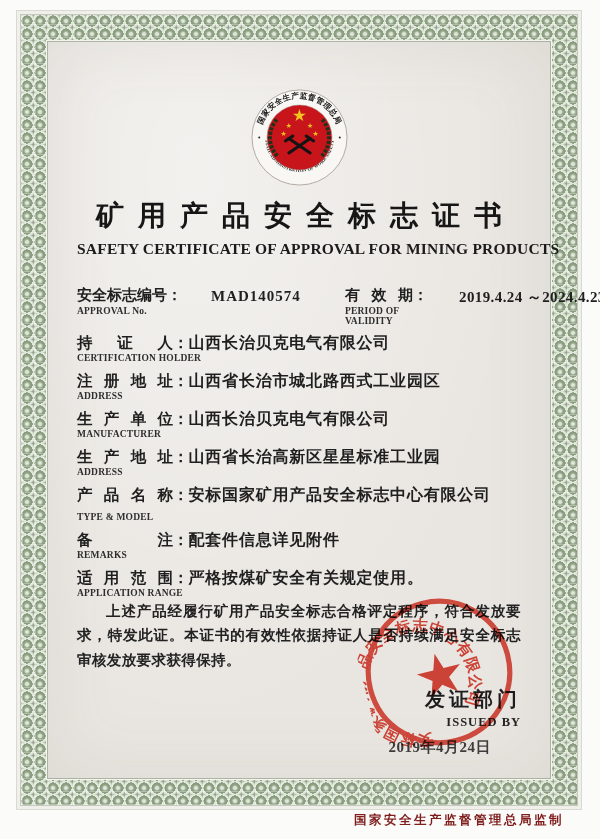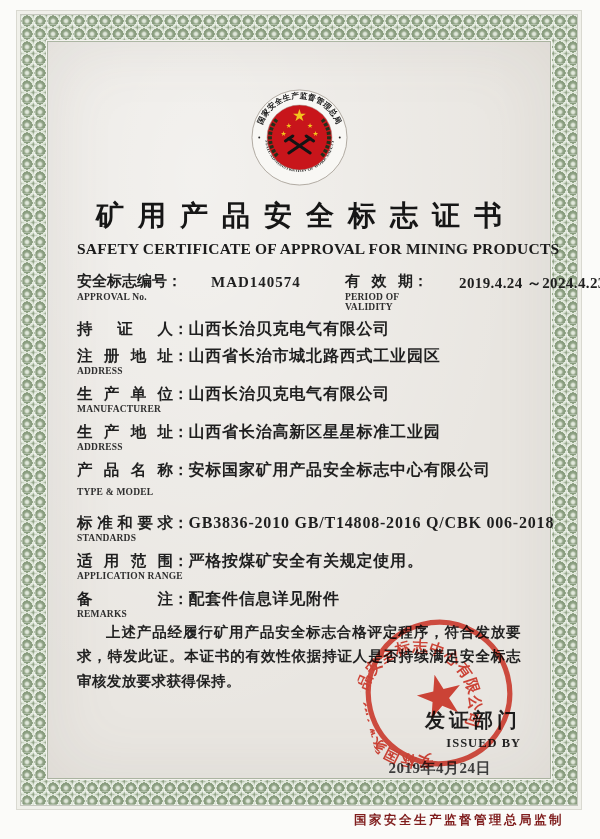--- a/index.html
+++ b/index.html
@@ -36,21 +36,21 @@
   .title {
     margin-top:11px; text-align:center;
     font-size:28px; font-weight:bold; letter-spacing:14px; text-indent:14px;
     color:#161616; white-space:nowrap;
   }
   .subtitle {
     margin-top:5px; text-align:center;
     font-size:15.5px; font-weight:bold; letter-spacing:.2px; color:#1b1b1b;
     white-space:nowrap;
   }
-  .top-row { display:flex; align-items:flex-start; margin-top:14px; }
+  .top-row { display:flex; align-items:flex-start; margin-top:28px; }
   .lab { font-size:15px; font-weight:bold; }
   .en  { display:block; font-size:9.5px; font-weight:bold; letter-spacing:.2px; color:#2e2e2e; margin-top:1px; }
   .g1 { width:120px; flex:none; }
   .v1 { width:148px; flex:none; padding-left:14px; padding-top:2px; font-size:15px; font-weight:bold; letter-spacing:1px; }
   .g2 { width:102px; flex:none; }
   .jlabel3 { display:inline-block; width:68px; text-align:justify; text-align-last:justify; }
   .v2 { padding-left:12px; padding-top:2px; font-size:15px; font-weight:bold; letter-spacing:.4px; white-space:nowrap; }
   .fields { margin-top:4px; }
   .field { margin-top:7px; }
   .field.gap-before { margin-top:15px; }
@@ -136,20 +136,21 @@
           <span class="lab"><span class="jlabel3">有 效 期</span><span>：</span></span>
           <span class="en">PERIOD OF VALIDITY</span>
         </div>
         <div class="v2">2019.4.24 ～2024.4.23</div>
       </div>
 
       <div class="fields">
 
         <div class="field">
           <div class="fline"><span class="flabel">持 证 人</span><span class="colon">：</span><span class="fvalue">山西长治贝克电气有限公司</span></div>
+          <div class="fen">CERTIFICATION HOLDER</div>
         </div>
 
         <div class="field">
           <div class="fline"><span class="flabel">注 册 地 址</span><span class="colon">：</span><span class="fvalue">山西省长治市城北路西式工业园区</span></div>
           <div class="fen">ADDRESS</div>
         </div>
 
         <div class="field">
           <div class="fline"><span class="flabel">生 产 单 位</span><span class="colon">：</span><span class="fvalue">山西长治贝克电气有限公司</span></div>
           <div class="fen">MANUFACTURER</div>
@@ -161,33 +162,29 @@
         </div>
 
         <div class="field">
           <div class="fline"><span class="flabel">产 品 名 称</span><span class="colon">：</span><span class="fvalue">安标国家矿用产品安全标志中心有限公司</span></div>
         </div>
 
         <div class="field">
           <div class="fen">TYPE &amp; MODEL</div>
         </div>
 
-        <div class="field gap-before">
-          <div class="fline"><span class="flabel">标准和要求</span><span class="colon">：</span><span class="fvalue">GB3836-2010 GB/T14808-2016 Q/CBK 006-2018</span></div>
-          <div class="fen">STANDARDS</div>
+
+        <div class="field">
+          <div class="fline"><span class="flabel">备 注</span><span class="colon">：</span><span class="fvalue">配套件信息详见附件</span></div>
+          <div class="fen">REMARKS</div>
         </div>
 
         <div class="field">
           <div class="fline"><span class="flabel">适 用 范 围</span><span class="colon">：</span><span class="fvalue">严格按煤矿安全有关规定使用。</span></div>
           <div class="fen">APPLICATION RANGE</div>
-        </div>
-
-        <div class="field">
-          <div class="fline"><span class="flabel">备 注</span><span class="colon">：</span><span class="fvalue">配套件信息详见附件</span></div>
-          <div class="fen">REMARKS</div>
         </div>
 
       </div>
 
       <div class="declaration">上述产品经履行矿用产品安全标志合格评定程序，符合发放要求，特发此证。本证书的有效性依据持证人是否持续满足安全标志审核发放要求获得保持。</div>
 
       <div class="issue-area">
         <div class="issued-by">
           <div class="ib-zh">发证部门</div>
           <div class="ib-en">ISSUED BY</div>

